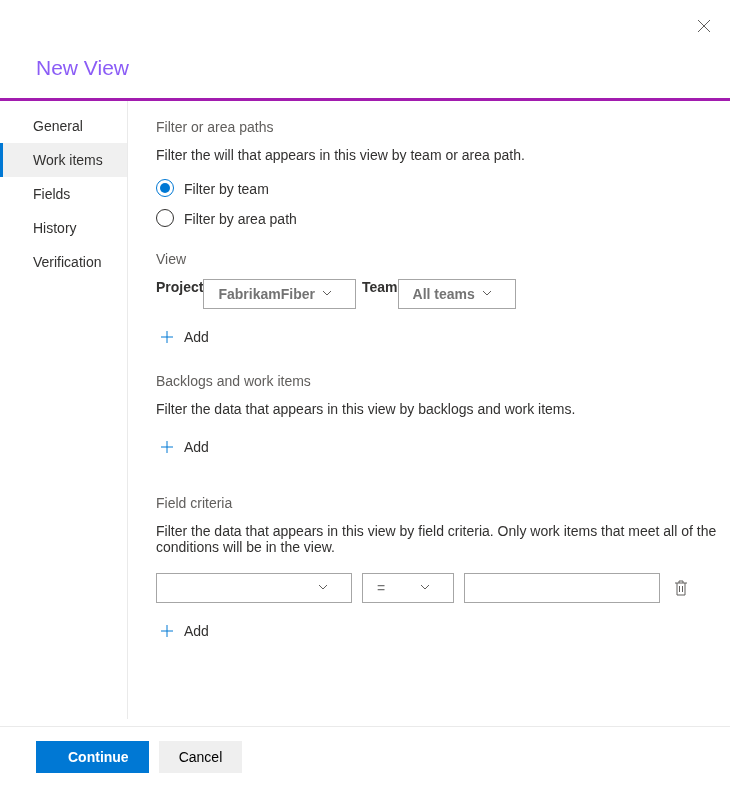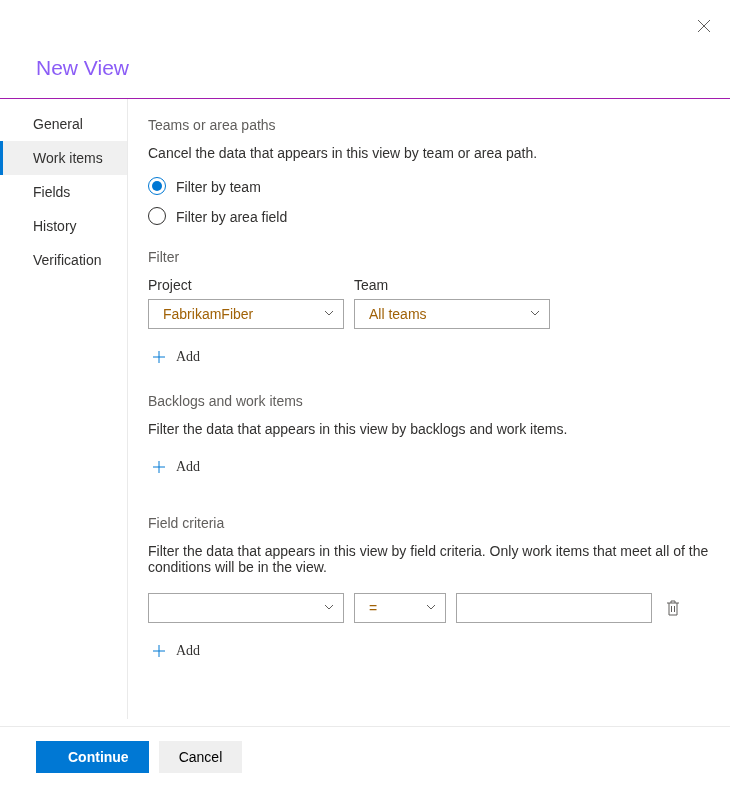--- a/index.html
+++ b/index.html
@@ -26,22 +26,23 @@
     }
     .close-btn svg { width: 14px; height: 14px; }
     .header {
       padding: 56px 0 18px 36px;
       font-size: 21px;
       font-weight: 300;
       color: #8b5cf6;
     }
     .main-area {
       display: flex;
-      border-top: 1px solid #a21caf;
+      border-top: 3px solid #a21caf;
       height: calc(100% - 170px);
+      gap: 8px;
     }
     .sidebar {
       width: 128px;
       border-right: 1px solid #eaeaea;
       padding-top: 8px;
     }
     .sidebar-item {
       padding: 9px 0 9px 30px;
       cursor: pointer;
       font-size: 14px;
@@ -90,48 +91,47 @@
       width: 10px;
       height: 10px;
       border-radius: 50%;
       background: #0078d4;
     }
     .field-row {
       display: flex;
       gap: 10px;
       margin-bottom: 14px;
     }
-    .field-col { display: flex; flex-direction: column; }
+    .field-col { display: flex; flex-direction: row; font-weight: bold; }
     .field-label {
       font-size: 14px;
       color: #323130;
       margin-bottom: 6px;
     }
     .select-box {
       border: 1px solid #a6a6a6;
       height: 30px;
       display: flex;
       align-items: center;
-      padding: 0 8px 0 14px;
+      padding: 0 22px 0 14px;
       justify-content: space-between;
       background: #fff;
       cursor: pointer;
-      color: #a16207;
+      color: #737373;
     }
     .select-box .chev { margin-left: 6px; }
     .empty-select .select-text { flex: 1; }
     .add-row {
       display: flex;
       align-items: center;
       padding: 6px 4px;
       cursor: pointer;
       color: #323130;
       margin-bottom: 22px;
       width: fit-content;
-      font-family: Liberation Serif, serif;
     }
     .add-row svg { margin-right: 10px; }
     .criteria-row {
       display: flex;
       gap: 10px;
       align-items: center;
       margin-bottom: 14px;
     }
     .delete-icon {
       cursor: pointer;
@@ -185,37 +185,37 @@
   <div class="sidebar">
     <div class="sidebar-item"><span>General</span></div>
     <div class="sidebar-item selected"><span>Work items</span></div>
     <div class="sidebar-item"><span>Fields</span></div>
     <div class="sidebar-item"><span>History</span></div>
     <div class="sidebar-item"><span>Verification</span></div>
   </div>
 
   <div class="content">
 
-    <div class="section-title">Teams or area paths</div>
-    <div class="section-desc">Cancel the data that appears in this view by team or area path.</div>
+    <div class="section-title">Filter or area paths</div>
+    <div class="section-desc">Filter the will that appears in this view by team or area path.</div>
 
     <div class="radio-group">
       <div class="radio-row">
         <div class="radio-outer selected">
             <div class="radio-inner"></div>
           </div>
         <span>Filter by team</span>
       </div>
       <div class="radio-row">
         <div class="radio-outer"></div>
-        <span>Filter by area field</span>
-      </div>
-    </div>
-
-    <div class="section-title">Filter</div>
+        <span>Filter by area path</span>
+      </div>
+    </div>
+
+    <div class="section-title">View</div>
 
     <div class="field-row">
       <div class="field-col" style="width:196px">
         <div class="field-label">Project</div>
         <div class="select-box">
           <span class="select-text">FabrikamFiber</span>
           <span class="chev"><svg viewBox="0 0 12 12">
                 <path d="M2 4 L6 8 L10 4" stroke="#605e5c" stroke-width="1" fill="none"></path>
               </svg></span>
         </div>

